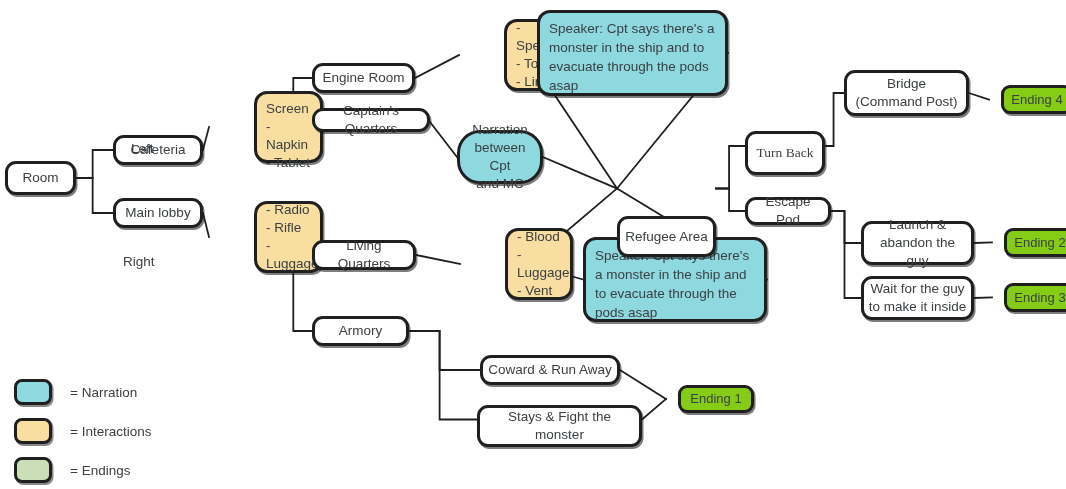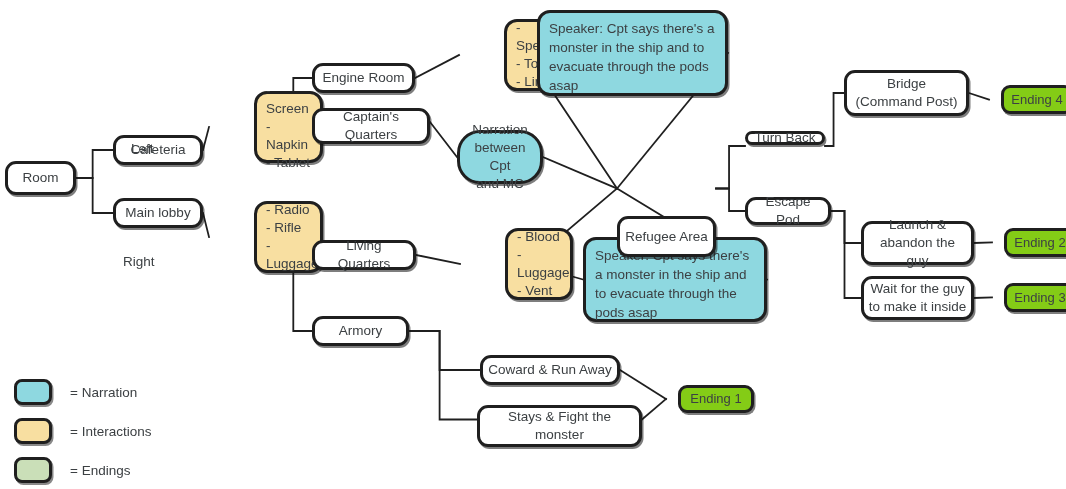--- a/index.html
+++ b/index.html
@@ -128,36 +128,36 @@
       <div class="node" style="left: 5px; top: 161px; width: 71px; height: 34px;">Room</div>
       <div class="node" style="left: 113px; top: 135px; width: 90px; height: 30px;">Cafeteria</div>
       <div class="node" style="left: 113px; top: 198px; width: 90px; height: 30px;">Main lobby</div>
       <div class="node interaction list" style="left: 209px; top: 91px; width: 69px; height: 72px;">- Screen
 - Napkin
 - Tablet</div>
       <div class="node interaction list" style="left: 209px; top: 201px; width: 69px; height: 72px;">- Radio
 - Rifle
 - Luggage</div>
       <div class="node" style="left: 312px; top: 63px; width: 103px; height: 30px;">Engine Room</div>
-      <div class="node" style="left: 312px; top: 108px; width: 118px; height: 36px;">Captain's Quarters</div>
+      <div class="node" style="left: 312px; top: 108px; width: 118px; height: 24px;">Captain's Quarters</div>
       <div class="node" style="left: 312px; top: 240px; width: 104px; height: 30px;">Living Quarters</div>
       <div class="node" style="left: 312px; top: 316px; width: 97px; height: 30px;">Armory</div>
       <div class="node interaction list" style="left: 459px; top: 19px; width: 69px; height: 72px;">- Speaker
 - Tools
 - Limb</div>
       <div class="node narration" style="left: 457px; top: 130px; width: 86px; height: 54px; border-radius: 23px;">Narration
 between Cpt
 and MC</div>
       <div class="node interaction list" style="left: 460px; top: 228px; width: 68px; height: 72px;">- Blood
 - Luggage
 - Vent</div>
       <div class="node narration wide-text" style="left: 537px; top: 10px; width: 191px; height: 86px;">Speaker: Cpt says there's a monster in the ship and to evacuate through the pods asap</div>
       <div class="node narration wide-text" style="left: 583px; top: 237px; width: 184px; height: 85px;">Speaker: Cpt says there's a monster in the ship and to evacuate through the pods asap</div>
       <div class="node" style="left: 617px; top: 174px; width: 99px; height: 41px; margin-top: 42px;">Refugee Area</div>
-      <div class="node" style="left: 745px; top: 131px; width: 80px; height: 14px;">Turn Back</div>
+      <div class="node" style="left: 745px; top: 131px; width: 80px; height: 44px; font-family: Liberation Serif, serif;">Turn Back</div>
       <div class="node" style="left: 745px; top: 197px; width: 86px; height: 28px;">Escape Pod</div>
       <div class="node" style="left: 844px; top: 70px; width: 125px; height: 46px;">Bridge
 (Command Post)</div>
       <div class="node" style="left: 861px; top: 221px; width: 113px; height: 44px;">Launch &amp;
 abandon the guy</div>
       <div class="node" style="left: 861px; top: 276px; width: 113px; height: 44px;">Wait for the guy
 to make it inside</div>
       <div class="node" style="left: 480px; top: 355px; width: 140px; height: 30px;">Coward &amp; Run Away</div>
       <div class="node" style="left: 477px; top: 405px; width: 165px; height: 42px;">Stays &amp; Fight the monster</div>
       <div class="node ending" style="left: 666px; top: 385px; width: 76px; height: 28px;">Ending 1</div>

